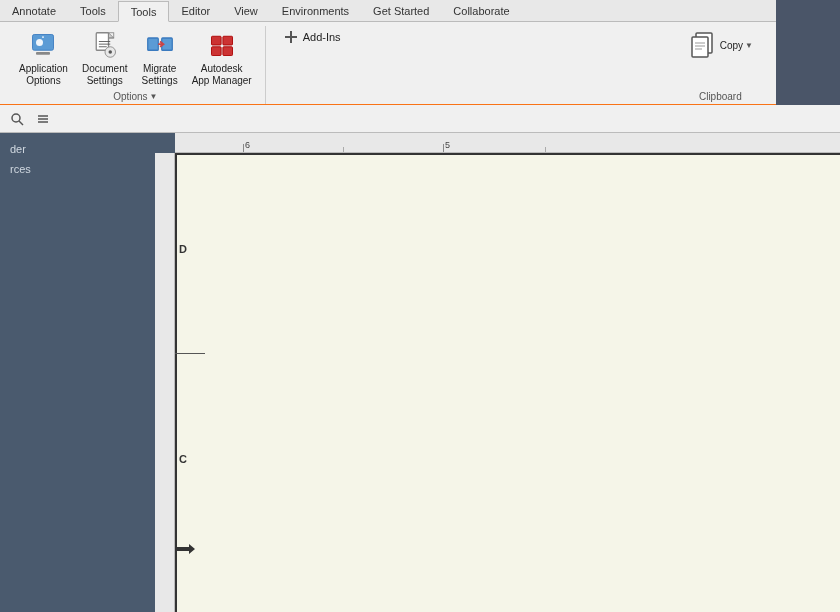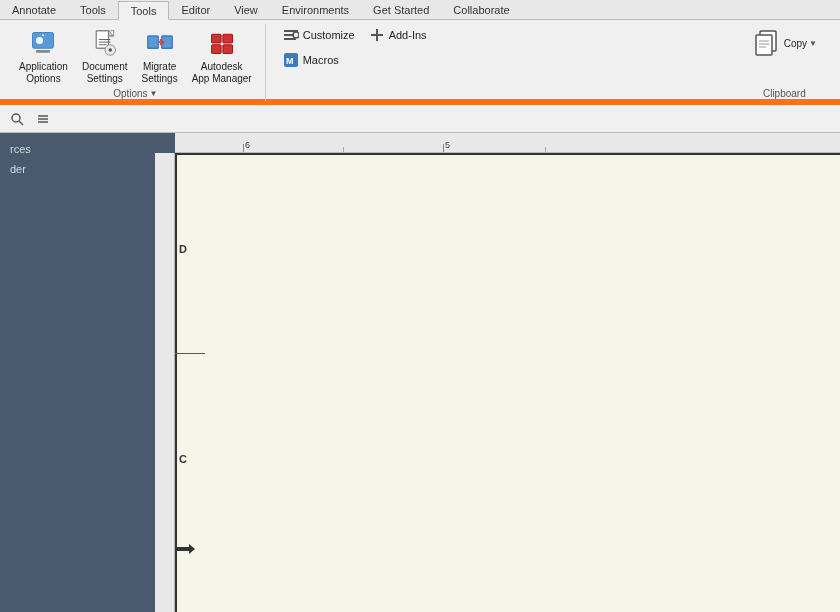--- a/index.html
+++ b/index.html
@@ -1,23 +1,23 @@
 <!DOCTYPE html>
 <html><head>
   <meta charset="utf-8">
   <style>
     * { margin: 0; padding: 0; box-sizing: border-box; }
     body { width: 840px; height: 612px; overflow: hidden; font-family: 'Segoe UI', Arial, sans-serif; font-size: 11px; background: #4a5568; }
 
     
     .ribbon {
-      width: 840px;
+      width: 776px;
       height: 105px;
       background: #f0f0f0;
-      border-bottom: 6px solid #f97316;
+      border-bottom: 1px solid #f97316;
       display: flex;
       flex-direction: column;
     }
 
     .ribbon-tabs {
       height: 22px;
       background: #e8e8e8;
       display: flex;
       align-items: flex-end;
       padding-left: 0;
@@ -306,43 +306,20 @@
         </div>
       </div>
       <div class="group-label-row">
         <span>Options</span>
         <span class="dropdown-arrow">▼</span>
       </div>
     </div>
 
     <div class="ribbon-group" style="border-right:none;">
       <div class="ribbon-group-items">
-        <div style="display:flex;flex-direction:column;gap:3px;justify-content:flex-start;">
-          <div class="ribbon-btn-small">
-            <div class="ribbon-btn-small-icon">
-              <svg width="16" height="16" viewBox="0 0 16 16">
-                <rect x="1" y="3" width="14" height="2" fill="#555"></rect>
-                <rect x="1" y="7" width="10" height="2" fill="#555"></rect>
-                <rect x="1" y="11" width="12" height="2" fill="#555"></rect>
-                <circle cx="13" cy="8" r="3" fill="none" stroke="#555" stroke-width="1.5"></circle>
-                <line x1="15" y1="10" x2="16" y2="11" stroke="#555" stroke-width="1.5"></line>
-              </svg>
-            </div>
-            <span class="ribbon-btn-small-label">Customize</span>
-          </div>
-          <div class="ribbon-btn-small">
-            <div class="ribbon-btn-small-icon">
-              <svg width="16" height="16" viewBox="0 0 16 16">
-                <rect x="1" y="1" width="14" height="14" rx="2" fill="#3a7abf"></rect>
-                <text x="3" y="12" font-size="9" fill="white" font-weight="bold">M</text>
-              </svg>
-            </div>
-            <span class="ribbon-btn-small-label">Macros</span>
-          </div>
-        </div>
         <div style="display:flex;flex-direction:column;gap:3px;justify-content:flex-end;">
           <div class="ribbon-btn-small">
             <div class="ribbon-btn-small-icon">
               <svg width="16" height="16" viewBox="0 0 16 16">
                 <line x1="8" y1="2" x2="8" y2="14" stroke="#555" stroke-width="2"></line>
                 <line x1="2" y1="8" x2="14" y2="8" stroke="#555" stroke-width="2"></line>
               </svg>
             </div>
             <span class="ribbon-btn-small-label">Add-Ins</span>
           </div>
@@ -390,22 +367,22 @@
       <line x1="2" y1="4" x2="12" y2="4" stroke="#555" stroke-width="1.5"></line>
       <line x1="2" y1="7" x2="12" y2="7" stroke="#555" stroke-width="1.5"></line>
       <line x1="2" y1="10" x2="12" y2="10" stroke="#555" stroke-width="1.5"></line>
     </svg>
   </div>
 </div>
 
 <div class="main-area">
 
   <div class="left-panel">
+    <div class="left-panel-item">der</div>
     <div class="left-panel-item">rces</div>
-    <div class="left-panel-item">der</div>
   </div>
 
   <div class="canvas-area">
 
     <div style="position:absolute;top:0;left:20px;right:0;height:20px;background:#e8e8e8;border-bottom:1px solid #bbb;">
 
       <div style="position:absolute;left:70px;bottom:2px;font-size:9px;color:#444;">6</div>
       <div style="position:absolute;left:68px;bottom:0;width:1px;height:8px;background:#888;"></div>
       <div style="position:absolute;left:270px;bottom:2px;font-size:9px;color:#444;">5</div>
       <div style="position:absolute;left:268px;bottom:0;width:1px;height:8px;background:#888;"></div>

